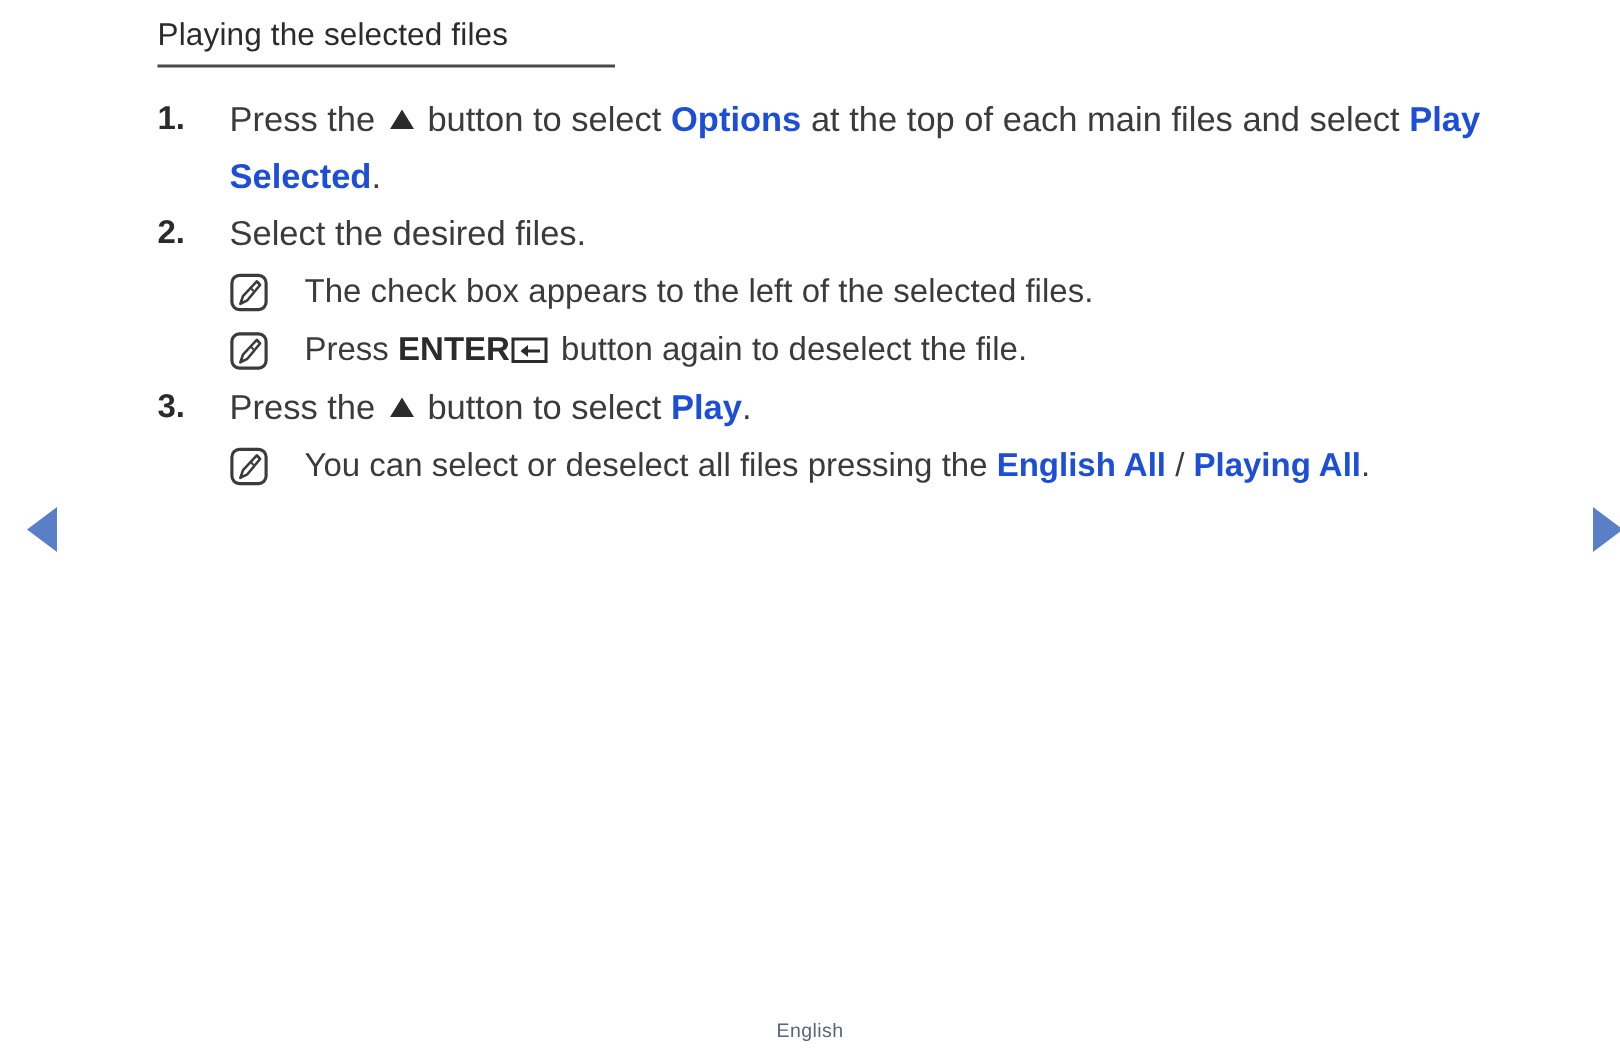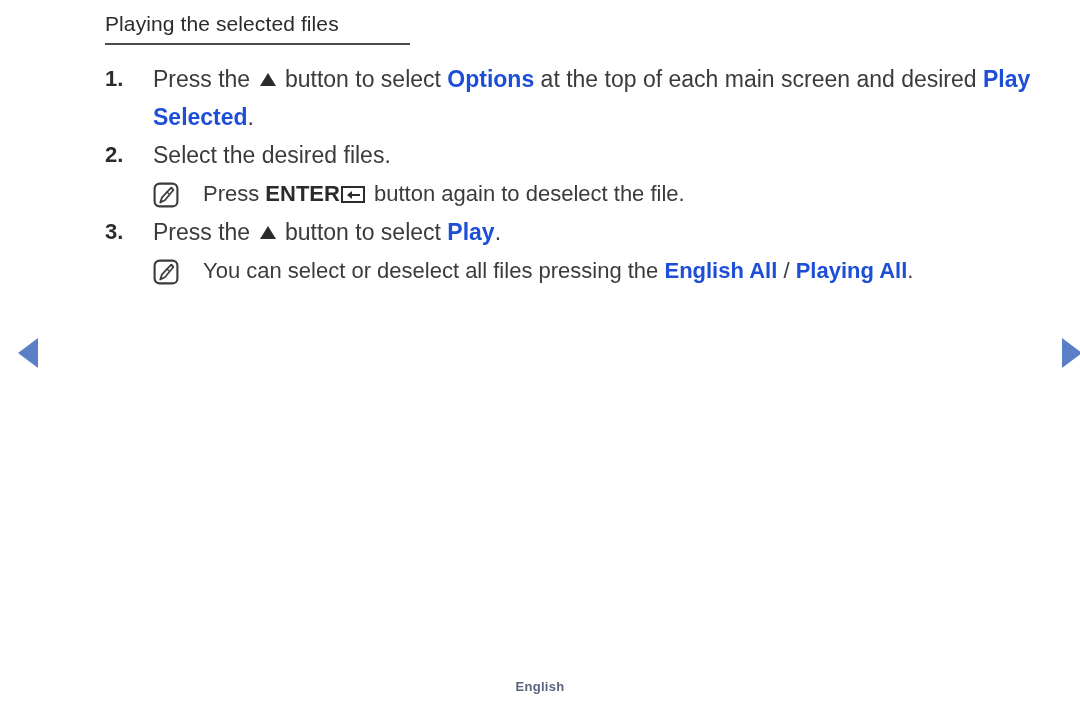--- a/index.html
+++ b/index.html
@@ -150,38 +150,48 @@
   }
 
   
   .footer-lang {
     position: absolute;
     left: 0;
     right: 0;
     top: 679px;
     text-align: center;
     font-size: 13px;
-    font-weight: bold;
+    font-weight: normal;
     color: #59657e;
     letter-spacing: 0.3px;
   }
 </style>
 </head>
 <body>
 
 <div class="page-heading">Playing the selected files</div>
 
 <div class="steps">
     <div class="step">
       <div class="step-num">1.</div>
-      <div class="step-body"><span>Press the </span><span class="tri-up"></span><span> button to select </span><span class="blue">Options</span><span> at the top of each main screen and desired </span><span class="blue">Play Selected</span><span>.</span></div>
+      <div class="step-body"><span>Press the </span><span class="tri-up"></span><span> button to select </span><span class="blue">Options</span><span> at the top of each main files and select </span><span class="blue">Play Selected</span><span>.</span></div>
     </div>
     <div class="step">
       <div class="step-num">2.</div>
       <div class="step-body"><span>Select the desired files.</span></div>
+    </div>
+    <div class="note-line">
+      <div class="note-icon"><span><svg width="26" height="26" viewBox="0 0 26 26">
+            <rect x="1.6" y="1.6" width="22.8" height="22.8" rx="5" ry="5" fill="none" stroke="#3b3b3b" stroke-width="2.1"></rect>
+            <path d="M18.2 5.6 L9.0 15.4 L7.2 20.6 L11.9 18.2 L20.4 8.0 Z" fill="none" stroke="#3b3b3b" stroke-width="1.7" stroke-linejoin="round"></path>
+            <path d="M18.2 5.6 L20.4 8.0" stroke="#3b3b3b" stroke-width="1.7"></path>
+            <path d="M13.8 9.6 L16.0 12.0" stroke="#3b3b3b" stroke-width="1.4"></path>
+            <path d="M7.2 20.6 L9.6 19.4 L8.4 17.4 Z" fill="#3b3b3b"></path>
+          </svg></span></div>
+      <div class="note-body"><span>The check box appears to the left of the selected files.</span></div>
     </div>
     <div class="note-line">
       <div class="note-icon"><span><svg width="26" height="26" viewBox="0 0 26 26">
             <rect x="1.6" y="1.6" width="22.8" height="22.8" rx="5" ry="5" fill="none" stroke="#3b3b3b" stroke-width="2.1"></rect>
             <path d="M18.2 5.6 L9.0 15.4 L7.2 20.6 L11.9 18.2 L20.4 8.0 Z" fill="none" stroke="#3b3b3b" stroke-width="1.7" stroke-linejoin="round"></path>
             <path d="M18.2 5.6 L20.4 8.0" stroke="#3b3b3b" stroke-width="1.7"></path>
             <path d="M13.8 9.6 L16.0 12.0" stroke="#3b3b3b" stroke-width="1.4"></path>
             <path d="M7.2 20.6 L9.6 19.4 L8.4 17.4 Z" fill="#3b3b3b"></path>
           </svg></span></div>
       <div class="note-body"><span>Press </span><span class="bold">ENTER</span><span class="enter-key"></span><span> button again to deselect the file.</span></div>

